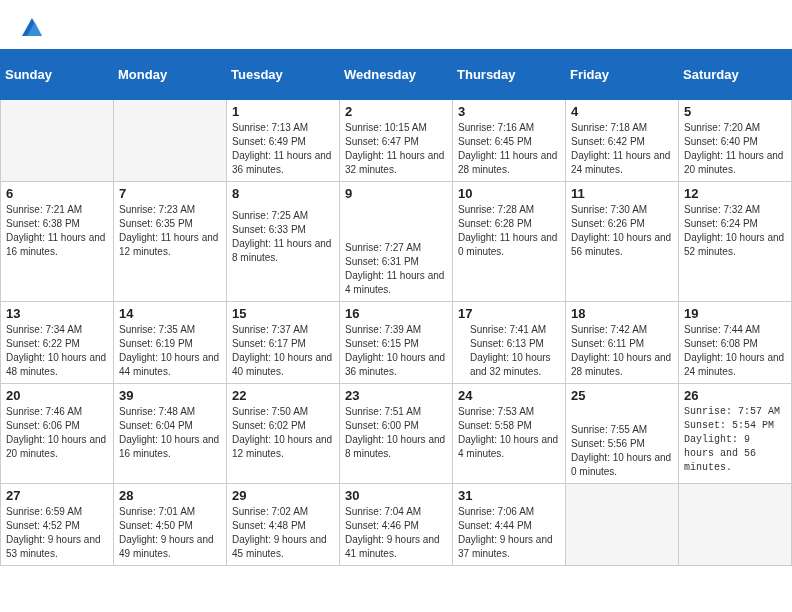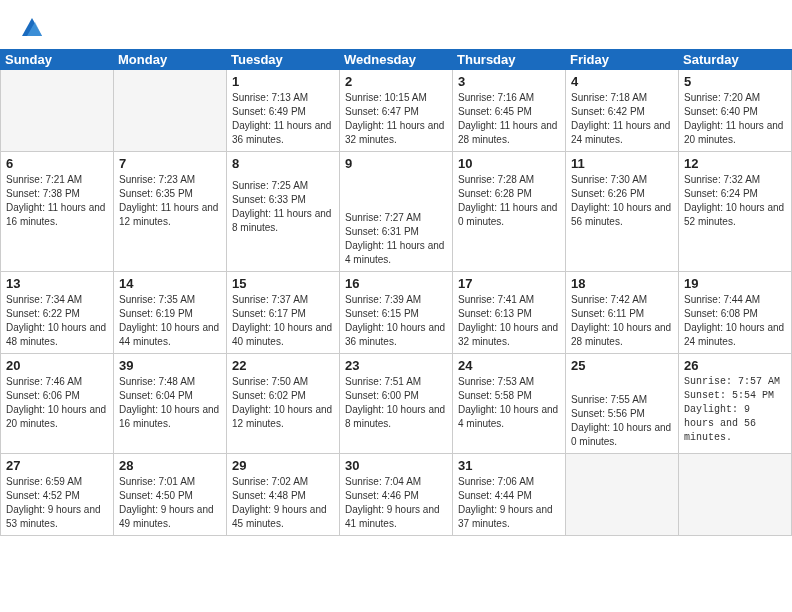--- a/index.html
+++ b/index.html
@@ -48,21 +48,21 @@
     .calendar {
       width: 100%;
       border-collapse: collapse;
       margin: 0;
     }
     .calendar th {
       background: #1a6bbf;
       color: #fff;
       font-size: 13px;
       font-weight: bold;
-      padding: 2px 4px;
+      padding: 17px 4px;
       border: 1px solid #1a6bbf;
       text-align: left;
       margin-top: 40px;
     }
     .calendar td {
       border: 1px solid #ccc;
       vertical-align: top;
       padding: 4px 5px;
       width: 113px;
       min-height: 80px;
@@ -151,21 +151,21 @@
           <span class="day-number">5</span>
           <div class="day-info" style="white-space: pre-line;">Sunrise: 7:20 AM
 Sunset: 6:40 PM
 Daylight: 11 hours and 20 minutes.</div>
         </td>
       </tr>
       <tr>
         <td>
           <span class="day-number">6</span>
           <div class="day-info" style="white-space: pre-line;">Sunrise: 7:21 AM
-Sunset: 7:38 PM
+Sunset: 6:38 PM
 Daylight: 11 hours and 16 minutes.</div>
         </td>
         <td>
           <span class="day-number">7</span>
           <div class="day-info" style="white-space: pre-line;">Sunrise: 7:23 AM
 Sunset: 6:35 PM
 Daylight: 11 hours and 12 minutes.</div>
         </td>
         <td>
           <span class="day-number">8</span>
@@ -218,21 +218,21 @@
 Daylight: 10 hours and 40 minutes.</div>
         </td>
         <td>
           <span class="day-number">16</span>
           <div class="day-info" style="white-space: pre-line;">Sunrise: 7:39 AM
 Sunset: 6:15 PM
 Daylight: 10 hours and 36 minutes.</div>
         </td>
         <td>
           <span class="day-number">17</span>
-          <div class="day-info" style="white-space: pre-line;">Sunrise: 7:41 AM
+          <div class="day-info" style="white-space: pre-line; margin-left: 12px;">Sunrise: 7:41 AM
 Sunset: 6:13 PM
 Daylight: 10 hours and 32 minutes.</div>
         </td>
         <td>
           <span class="day-number">18</span>
           <div class="day-info" style="white-space: pre-line;">Sunrise: 7:42 AM
 Sunset: 6:11 PM
 Daylight: 10 hours and 28 minutes.</div>
         </td>
         <td>

